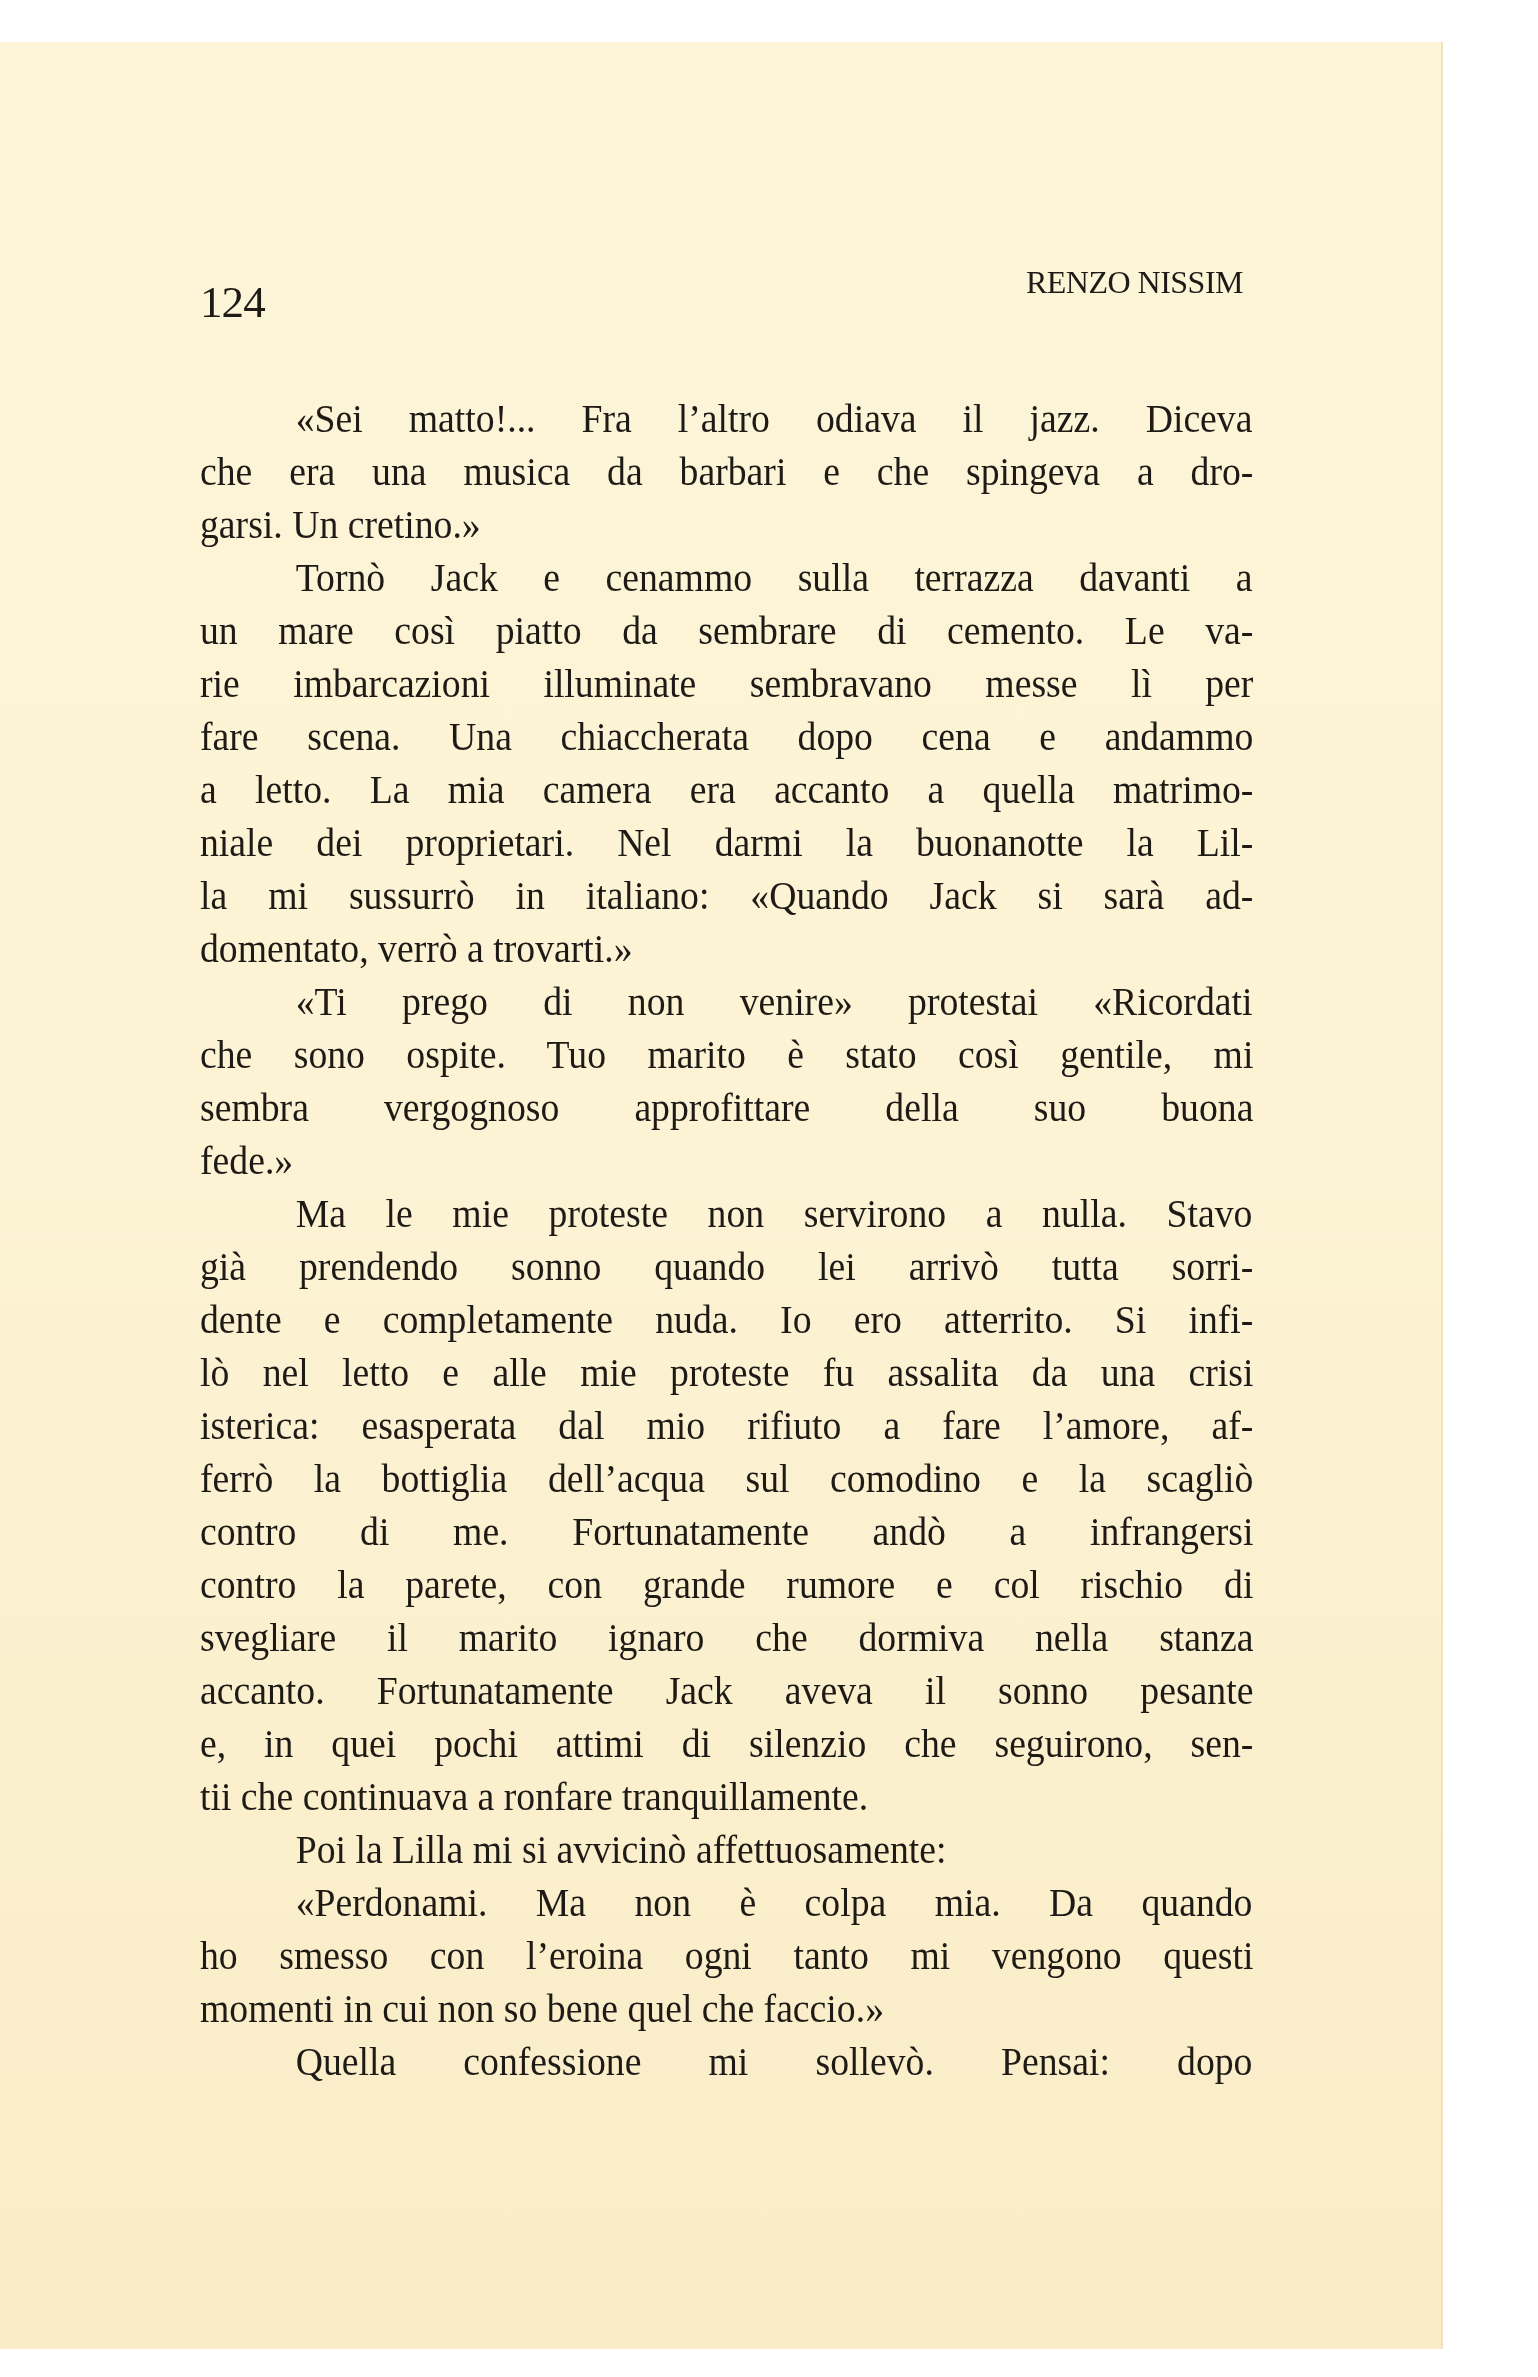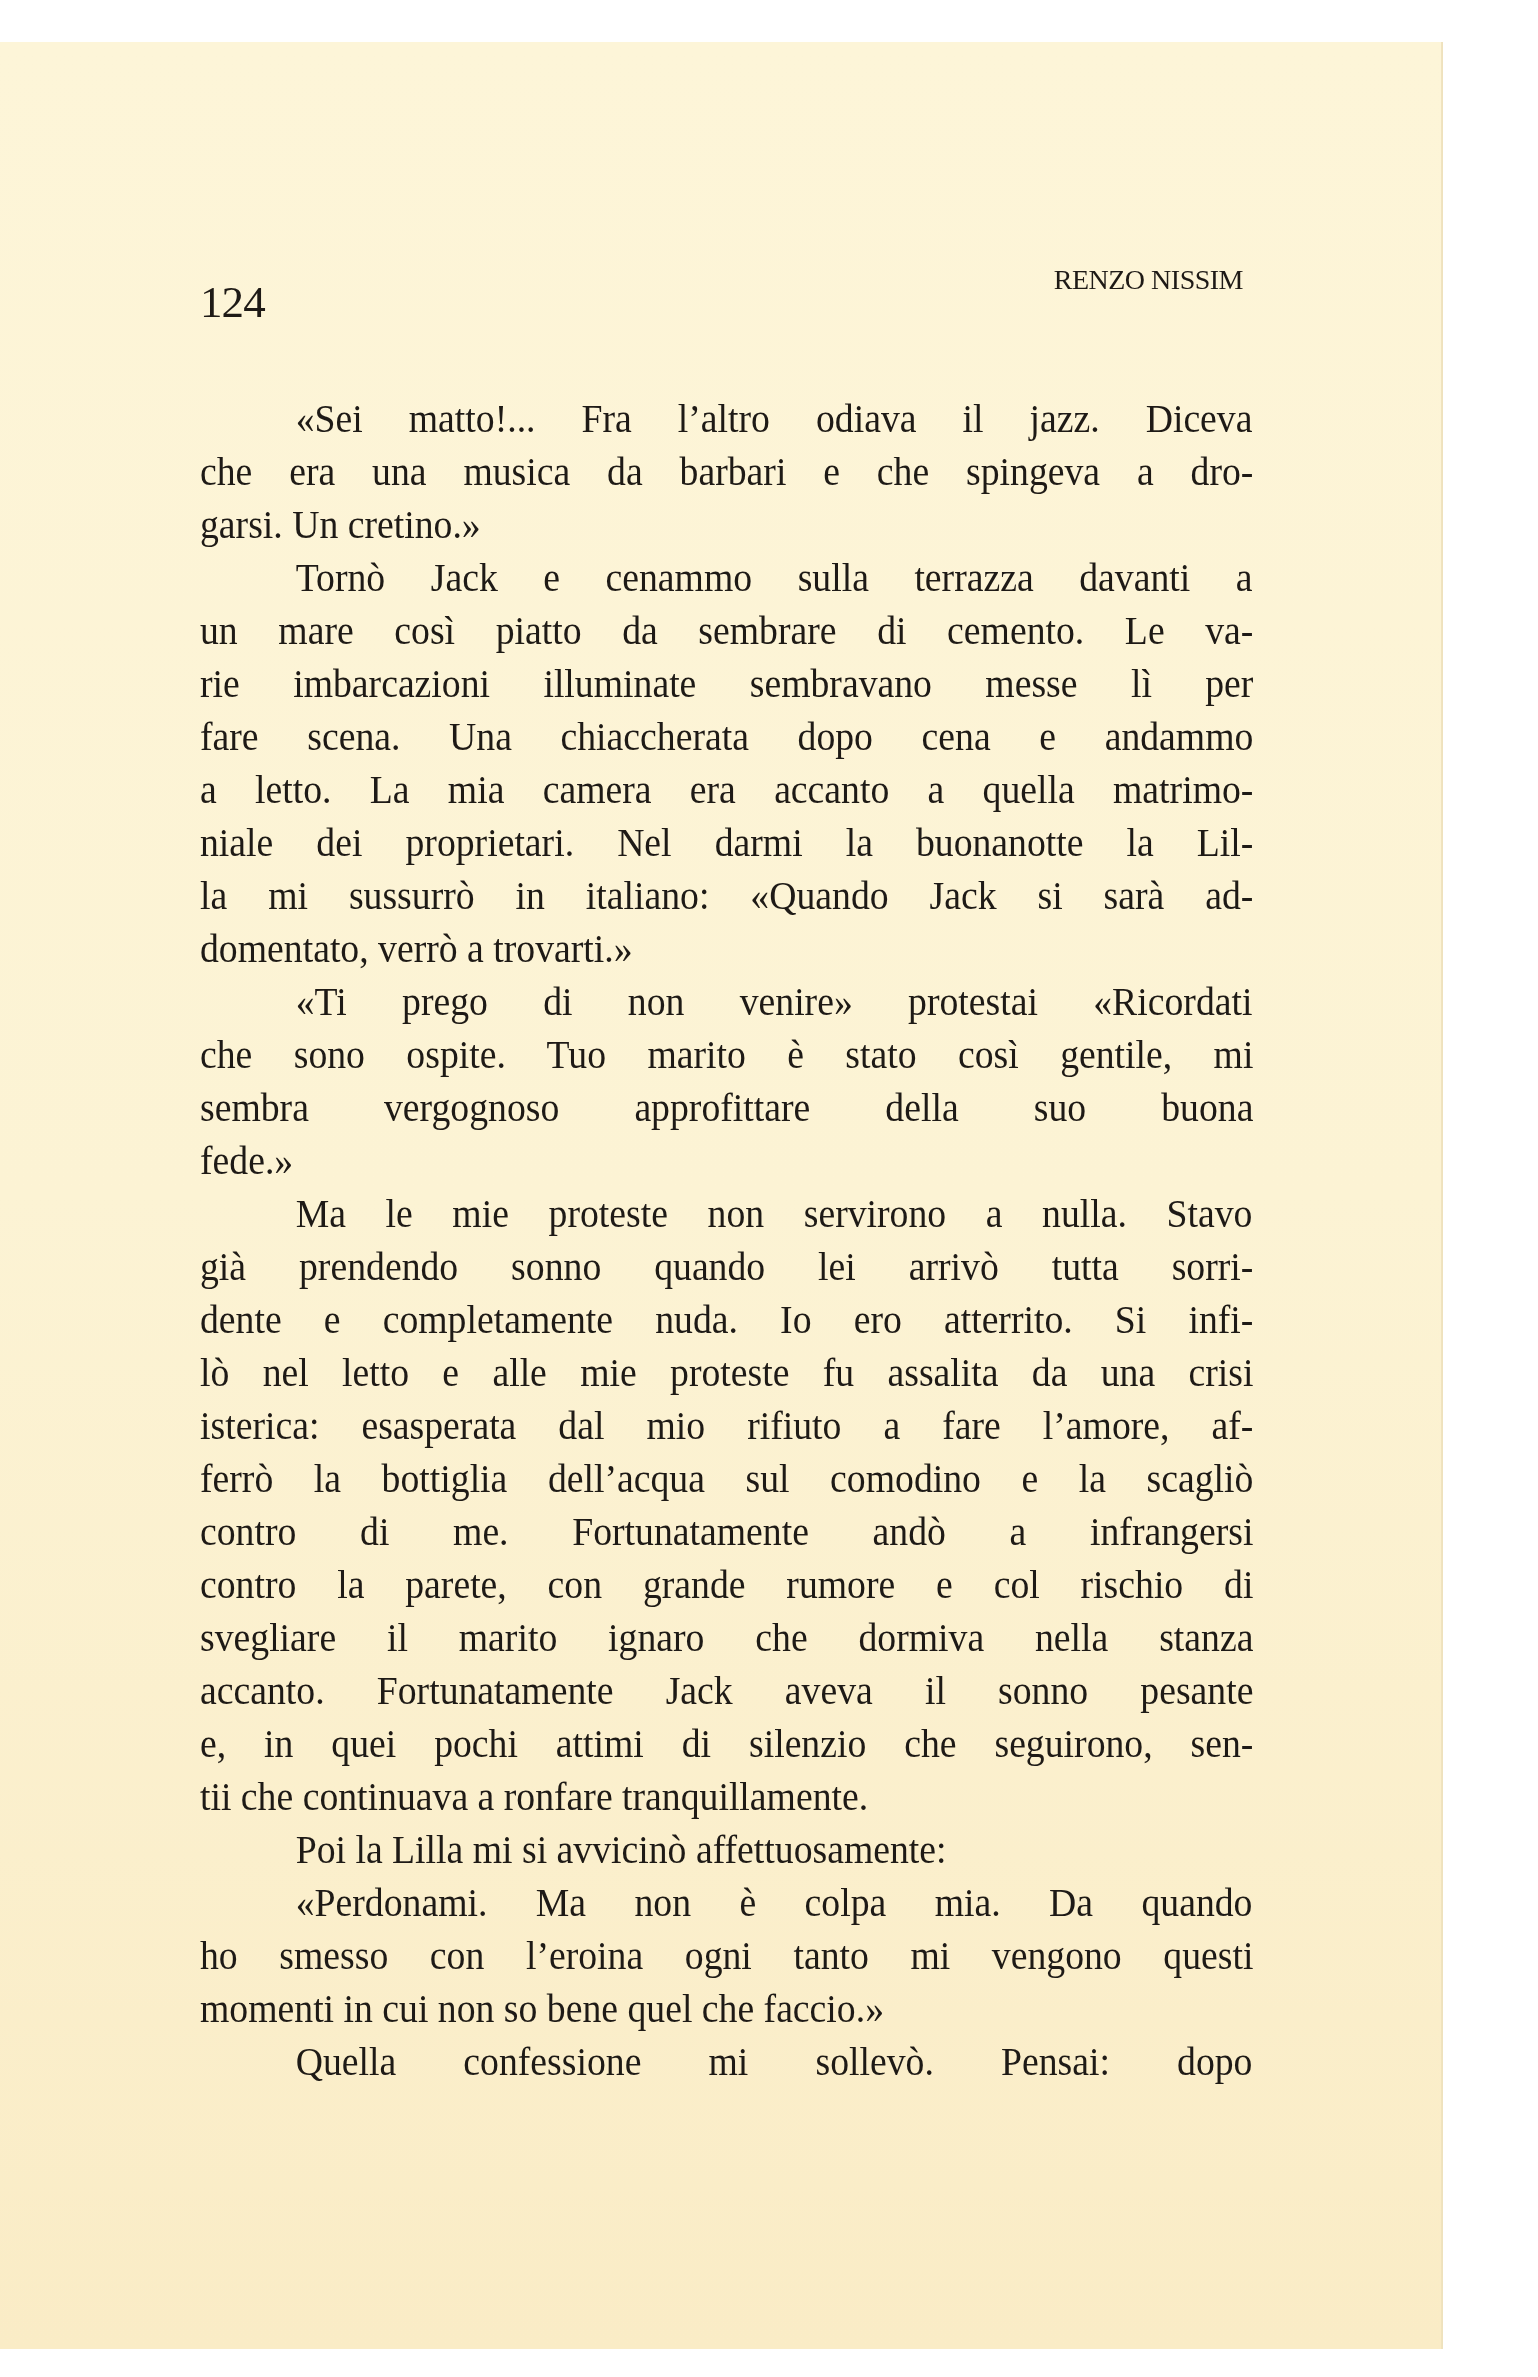--- a/index.html
+++ b/index.html
@@ -22,21 +22,21 @@
     position: absolute;
     top: 213px; left: 200px; right: 200px;
     height: 56px;
   }
   .page-number {
     position: absolute; left: 0; top: 0;
     font-size: 45px; letter-spacing: -0.9px; margin-top: 21px;
   }
   .author {
     position: absolute; right: 0; top: 9.3px;
-    font-size: 28px; letter-spacing: -0.5px;
+    font-size: 32px; letter-spacing: -0.5px;
   }
   .body-text {
     position: absolute;
     top: 343px; left: 200px;
     width: 1053px;
     margin-top: 7px;
   }
   .line {
     display: block;
     font-size: 41px;

